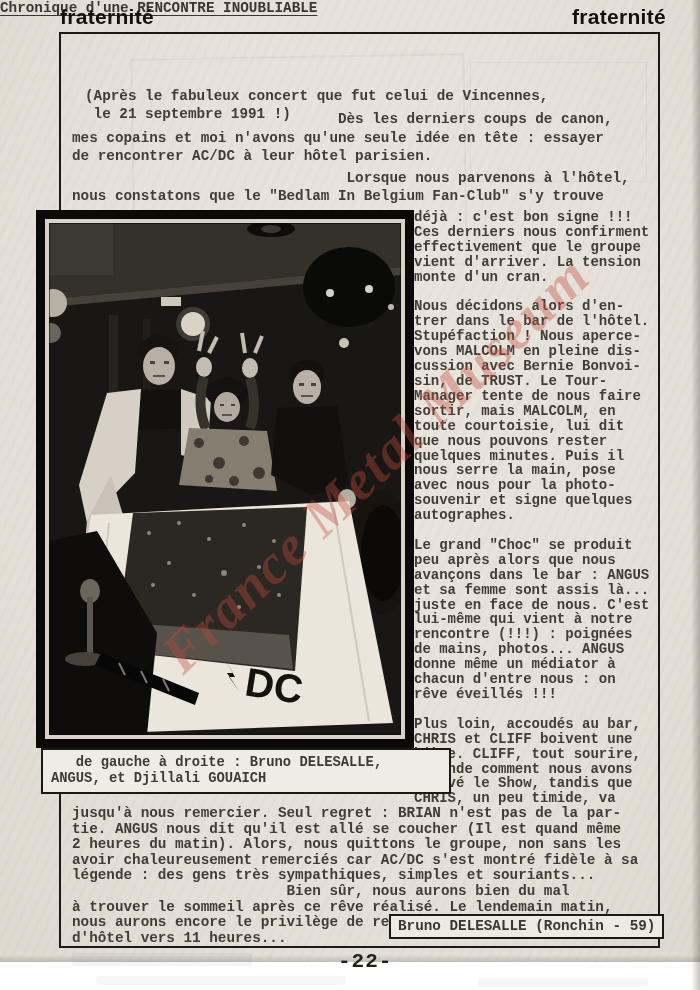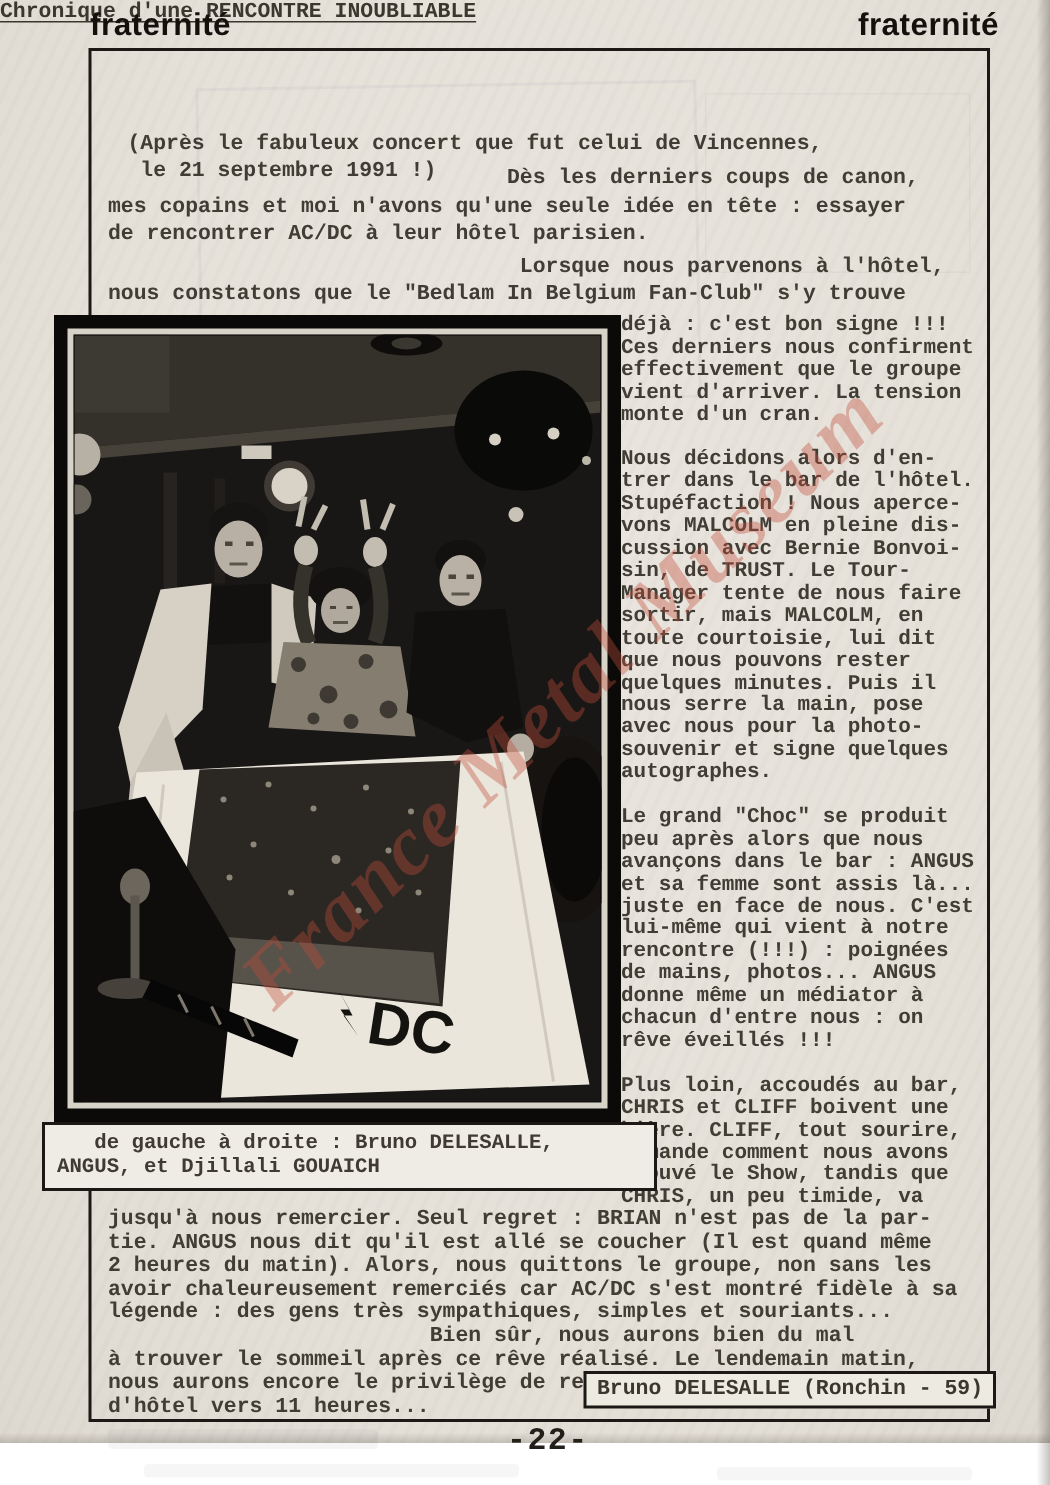--- a/index.html
+++ b/index.html
@@ -36,21 +36,21 @@
   .intro{left:85px;top:64px;font-size:14.3px;line-height:17.5px;margin-top:24px;}
   .para1{left:72px;top:110px;font-size:14.3px;line-height:18.5px;}
   .para2{left:72px;top:170px;font-size:14.3px;line-height:17.5px;}
   .rightcol{left:414px;top:210px;font-size:14px;line-height:14.9px;}
   .bottomblock{left:72px;top:806px;font-size:14.3px;line-height:15.6px;font-family:Liberation Mono, monospace;}
 
   .photo-frame{position:absolute;left:36px;top:210px;width:378px;height:538px;
        box-sizing:border-box;border:9px solid #0b0a09;background:#d8d3c8;padding:4px;}
   .photo-frame svg{display:block;width:352px;height:512px;}
 
-  .caption-box{position:absolute;left:28px;top:748px;width:410px;height:46px;
+  .caption-box{position:absolute;left:41px;top:748px;width:410px;height:46px;
        box-sizing:border-box;border:2px solid #1b1815;background:#efece5;
        padding:5px 4px 0 8px;font-size:13.8px;line-height:15.5px;
        font-weight:700;color:#3f3b33;white-space:pre;}
 
   .sig-box{position:absolute;left:389px;top:914px;box-sizing:border-box;
        border:2px solid #1b1815;background:#edeae2;padding:2px 7px 3px 7px;
        font-size:14.3px;font-weight:700;color:#3b372f;white-space:pre;}
 
   .page-num{position:absolute;left:338px;top:950px;font-family:Liberation Mono, monospace;
        font-weight:bold;font-size:21px;color:#221f1a;letter-spacing:1px;}

